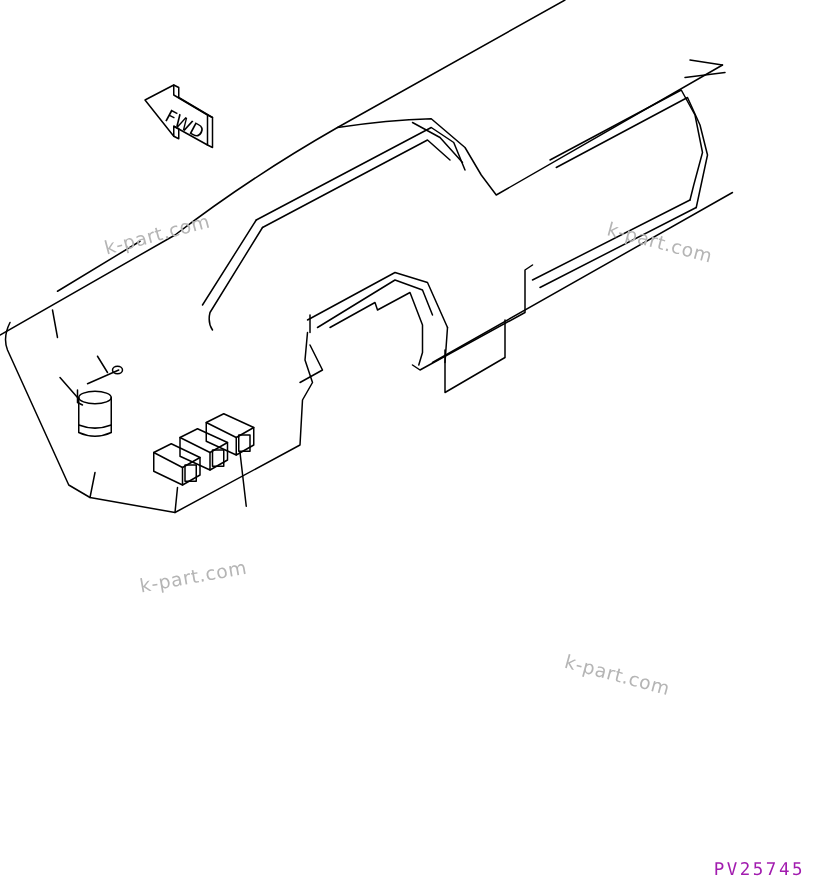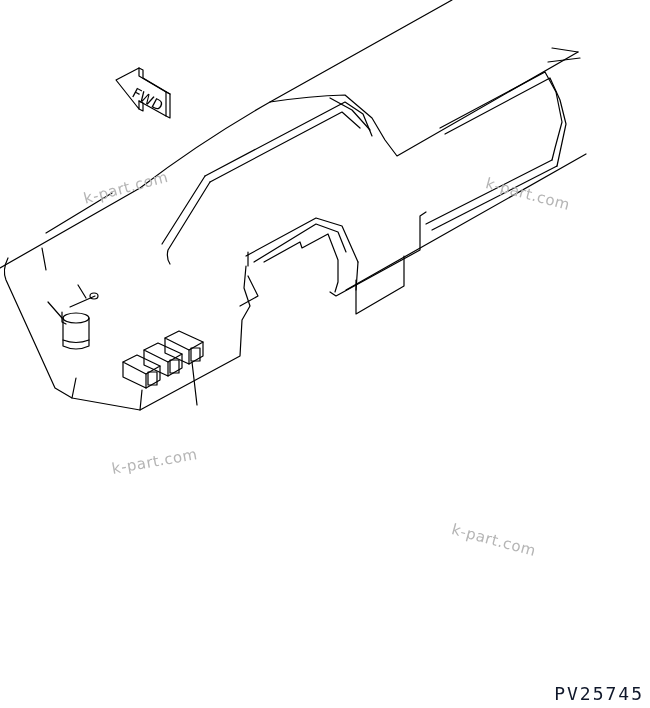--- a/index.html
+++ b/index.html
@@ -1,20 +1,20 @@
 <!DOCTYPE html>
 <html><head>
   <meta charset="utf-8">
   <style>
     html, body { margin: 0; padding: 0; background: #ffffff; }
     body { width: 650px; height: 708px; position: relative; overflow: hidden; font-family: "DejaVu Sans", sans-serif; }
     #canvas { position: absolute; left: 0; top: 0; width: 650px; height: 708px; }
     .ln { fill: none; stroke: #000; stroke-width: 1.2; stroke-linejoin: round; stroke-linecap: round; }
     .wm { position: absolute; color: #b5b5b5; font-family: "DejaVu Sans", sans-serif; font-size: 15px; letter-spacing: 0.5px; white-space: nowrap; transform-origin: left center; }
-    .code { position: absolute; right: 6px; bottom: 4px; font-family: "DejaVu Sans Mono", monospace; font-size: 18px; letter-spacing: 2px; color: #0f172a; }
+    .code { position: absolute; right: 6px; bottom: 4px; font-family: "DejaVu Sans Mono", monospace; font-size: 14px; letter-spacing: 2px; color: #a21caf; }
     .fwd-txt { font-family: "DejaVu Sans", sans-serif; font-size: 14px; }
   </style>
 </head>
 <body>
 
 <svg id="canvas" viewBox="0 0 650 708" xmlns="http://www.w3.org/2000/svg">
 
   <g>
     <path class="ln" d="M116,80 L139,68 L139,76 L166,92 L166,116 L139,101 L139,109 Z"></path>
     <path class="ln" d="M139,68 L143,70 L143,78 L170,94 L170,118 L166,116"></path>

